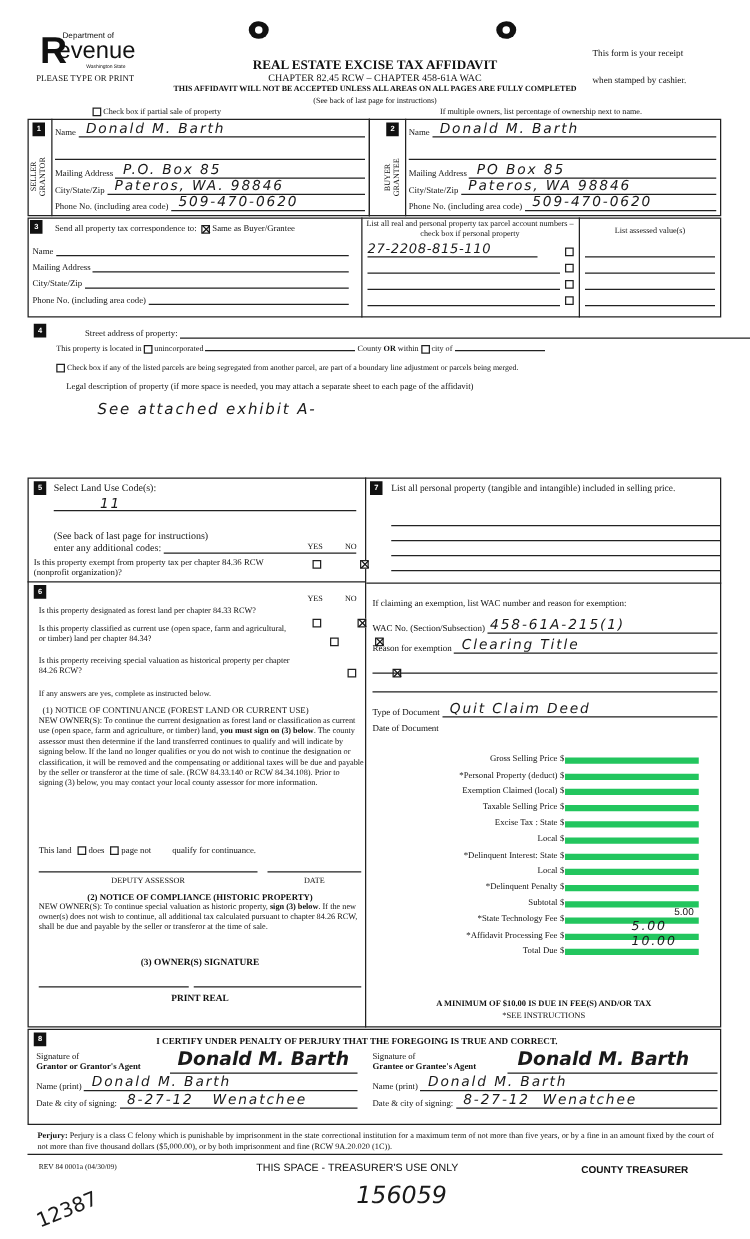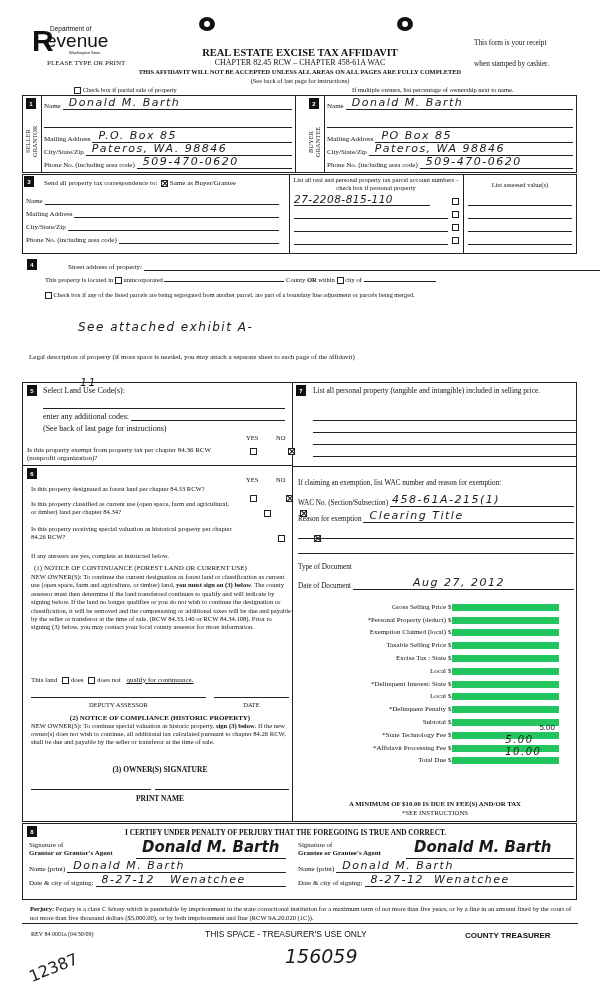--- a/index.html
+++ b/index.html
@@ -16,39 +16,39 @@
   .cb.x::after { transform: rotate(-45deg); }
   .b { font-weight: bold; }
   .vert { writing-mode: vertical-rl; transform: rotate(180deg); font-size: 6.5px; text-align: center; line-height: 7px; }
   .field { display: flex; align-items: flex-end; white-space: nowrap; }
   .field .fv { flex: 1; border-bottom: 1px solid #222; margin-left: 2px; height: 11px; position: relative; }
   .field .fv span { position: absolute; left: 6px; bottom: 0px; font-size: 11px; }
   .hole { position: absolute; width: 16px; height: 14px; border-radius: 50%; background: #111; }
   .hole::after { content:""; position:absolute; left:5px; top:4px; width:6px; height:6px; border-radius:50%; background:#fff; }
   .rowR { display: flex; align-items: flex-end; height: 12.8px; }
   .rowR .lbl { width: 155px; text-align: right; font-size: 7px; padding-right: 2px; }
-  .rowR .val { flex: 1; border-bottom: 7px solid #22c55e; height: 10px; margin-right: 18px; position: relative; }
+  .rowR .val { flex: 1; border-bottom: 5px solid #22c55e; height: 10px; margin-right: 18px; position: relative; }
 </style>
 </head>
 <body>
 
 
 
 
 <div class="hole" style="left:199px;top:17px;"></div>
 <div class="hole" style="left:397px;top:17px;"></div>
 
 
 <div class="abs" style="left:32px;top:26px;width:80px;height:32px;">
   <div class="abs" style="left:0;top:2px;font-size:30px;font-family:'Liberation Sans',sans-serif;font-weight:bold;line-height:26px;">R</div>
   <div class="abs" style="left:18px;top:-1px;font-size:6.5px;font-family:'Liberation Sans',sans-serif;">Department of</div>
   <div class="abs" style="left:14px;top:5px;font-size:19px;font-family:'Liberation Sans',sans-serif;line-height:20px;">evenue</div>
   <div class="abs" style="left:37px;top:24px;font-size:4px;font-family:'Liberation Sans',sans-serif;">Washington State</div>
 </div>
-<div class="abs" style="left:47px;top:59px;font-size:7px;">PLEASE TYPE OR PRINT</div>
+<div class="abs" style="left:29px;top:59px;font-size:7px;">PLEASE TYPE OR PRINT</div>
 
 
 <div class="abs" style="left:155px;top:47px;width:290px;text-align:center;font-size:10.5px;font-weight:bold;">REAL ESTATE EXCISE TAX AFFIDAVIT</div>
 <div class="abs" style="left:155px;top:58px;width:290px;text-align:center;font-size:8px;">CHAPTER 82.45 RCW – CHAPTER 458-61A WAC</div>
 <div class="abs" style="left:60px;top:68px;width:480px;text-align:center;font-size:6.4px;font-weight:bold;">THIS AFFIDAVIT WILL NOT BE ACCEPTED UNLESS ALL AREAS ON ALL PAGES ARE FULLY COMPLETED</div>
 <div class="abs" style="left:155px;top:77px;width:290px;text-align:center;font-size:6.4px;">(See back of last page for instructions)</div>
 <div class="abs" style="left:474px;top:38px;font-size:7.3px;">This form is your receipt</div>
 <div class="abs" style="left:474px;top:59px;font-size:7.3px;">when stamped by cashier.</div>
 
 <div class="abs" style="left:74px;top:86px;font-size:6.5px;">
@@ -207,33 +207,33 @@
   <b>OR</b>
   <span>within</span>
   <span class="cb"></span>
   <span>city of</span>
   <span style="display:inline-block;width:72px;border-bottom:1px solid #222;"></span>
 </div>
 <div class="abs" style="left:45px;top:291px;font-size:6.3px;white-space:nowrap;">
   <span class="cb"></span>
   <span>Check box if any of the listed parcels are being segregated from another parcel, are part of a boundary line adjustment or parcels being merged.</span>
 </div>
-<div class="abs" style="left:29px;top:305px;font-size:7px;white-space:nowrap;margin-top:48px;">Legal description of property (if more space is needed, you may attach a separate sheet to each page of the affidavit)</div>
+<div class="abs" style="left:53px;top:305px;font-size:7px;white-space:nowrap;">Legal description of property (if more space is needed, you may attach a separate sheet to each page of the affidavit)</div>
 <div class="abs hand" style="left:78px;top:320px;font-size:12px;">See attached exhibit A-</div>
 
 
 <div class="abs box" style="left:22px;top:382px;width:555px;height:440px;border-width:1.5px;"></div>
 <div class="abs" style="left:292px;top:382px;width:1px;height:440px;background:#222;"></div>
 
 
 <div class="abs num" style="left:27px;top:385px;">5</div>
 <div class="abs" style="left:43px;top:386px;font-size:8px;">Select Land Use Code(s):</div>
 <div class="abs line" style="left:43px;top:408px;width:242px;"></div>
-<div class="abs hand" style="left:80px;top:376px;font-size:11px;">11</div>
-<div class="abs field" style="left:43px;top:410px;width:242px;font-size:8px;">
+<div class="abs hand" style="left:80px;top:396px;font-size:11px;">11</div>
+<div class="abs field" style="left:43px;top:432px;width:242px;font-size:8px;">
     <span>enter any additional codes:</span>
     <div class="fv"></div>
   </div>
 <div class="abs" style="left:43px;top:424px;font-size:8px;">(See back of last page for instructions)</div>
 <div class="abs" style="left:246px;top:434px;font-size:6.5px;">YES</div>
 <div class="abs" style="left:276px;top:434px;font-size:6.5px;">NO</div>
 <div class="abs" style="left:27px;top:446px;width:200px;font-size:7px;line-height:8px;">Is this property exempt from property tax per chapter 84.36 RCW (nonprofit organization)?</div>
 <span class="abs cb" style="left:250px;top:447px;"></span>
 <span class="abs cb x" style="left:279px;top:447px;"></span>
 
@@ -247,36 +247,36 @@
 <div class="abs" style="left:34px;top:564px;width:258px;font-size:7px;font-weight:normal;">(1) NOTICE OF CONTINUANCE (FOREST LAND OR CURRENT USE)</div>
 <div class="abs" style="left:31px;top:573px;width:260px;font-size:6.6px;line-height:8.4px;">
   <span>NEW OWNER(S): To continue the current designation as forest land or classification as current use (open space, farm and agriculture, or timber) land,</span>
   <b>you must sign on (3) below</b><span>. The county assessor must then determine if the land transferred continues to qualify and will indicate by signing below. If the land no longer qualifies or you do not wish to continue the designation or classification, it will be removed and the compensating or additional taxes will be due and payable by the seller or transferor at the time of sale. (RCW 84.33.140 or RCW 84.34.108). Prior to signing (3) below, you may contact your local county assessor for more information.</span>
 </div>
 <div class="abs" style="left:31px;top:676px;font-size:7px;white-space:nowrap;">
   <span>This land</span>
   <span class="cb" style="margin-left:3px;"></span>
   <span>does</span>
   <span class="cb" style="margin-left:3px;"></span>
-  <span>does not</span>
-  <span style="margin-left:4px;text-decoration:underline;">qualify for continuance.</span>
+  <span>page not</span>
+  <span style="margin-left:15px;">qualify for continuance.</span>
 </div>
 <div class="abs line" style="left:31px;top:697px;width:175px;"></div>
 <div class="abs line" style="left:214px;top:697px;width:75px;"></div>
 <div class="abs" style="left:31px;top:701px;width:175px;text-align:center;font-size:6.5px;">DEPUTY ASSESSOR</div>
 <div class="abs" style="left:214px;top:701px;width:75px;text-align:center;font-size:6.5px;">DATE</div>
 <div class="abs" style="left:31px;top:714px;width:258px;text-align:center;font-size:7px;font-weight:bold;">(2) NOTICE OF COMPLIANCE (HISTORIC PROPERTY)</div>
 <div class="abs" style="left:31px;top:722px;width:260px;font-size:6.6px;line-height:8px;">
   <span>NEW OWNER(S): To continue special valuation as historic property,</span>
   <b>sign (3) below</b><span>. If the new owner(s) does not wish to continue, all additional tax calculated pursuant to chapter 84.26 RCW, shall be due and payable by the seller or transferor at the time of sale.</span>
 </div>
 <div class="abs" style="left:31px;top:765px;width:258px;text-align:center;font-size:7.5px;font-weight:bold;">(3) OWNER(S) SIGNATURE</div>
 <div class="abs line" style="left:31px;top:789px;width:120px;"></div>
 <div class="abs line" style="left:155px;top:789px;width:134px;"></div>
-<div class="abs" style="left:31px;top:794px;width:258px;text-align:center;font-size:7.5px;font-weight:bold;">PRINT NAME</div>
+<div class="abs" style="left:31px;top:794px;width:258px;text-align:center;font-size:7.5px;font-weight:bold;">PRINT REAL</div>
 
 
 <div class="abs num" style="left:296px;top:385px;">7</div>
 <div class="abs" style="left:313px;top:386px;width:260px;font-size:7.5px;line-height:10px;">List all personal property (tangible and intangible) included in selling price.</div>
 <div class="abs line" style="left:313px;top:420px;width:263px;"></div>
 <div class="abs line" style="left:313px;top:432px;width:263px;"></div>
 <div class="abs line" style="left:313px;top:444px;width:263px;"></div>
 <div class="abs line" style="left:313px;top:456px;width:263px;"></div>
 <div class="abs" style="left:293px;top:466px;width:284px;height:1px;background:#222;"></div>
 <div class="abs" style="left:298px;top:479px;font-size:7.2px;white-space:nowrap;text-align:center;">If claiming an exemption, list WAC number and reason for exemption:</div>
@@ -289,26 +289,26 @@
 <div class="abs field" style="left:298px;top:512px;width:276px;font-size:7.2px;">
     <span>Reason for exemption</span>
     <div class="fv">
       <span class="hand">Clearing Title</span>
     </div>
   </div>
 <div class="abs line" style="left:298px;top:538px;width:276px;"></div>
 <div class="abs line" style="left:298px;top:553px;width:276px;"></div>
 <div class="abs field" style="left:298px;top:563px;width:276px;font-size:7.2px;">
     <span>Type of Document</span>
+    <div class="fv">
+      <span class="hand">Quit Claim Deed</span>
+    </div>
   </div>
 <div class="abs field" style="left:298px;top:579px;width:276px;font-size:7.2px;">
     <span>Date of Document</span>
-    <div class="fv">
-      <span class="hand" style="left:60px;">Aug 27, 2012</span>
-    </div>
   </div>
 <div class="abs" id="fee-rows" style="left:293px;top:598px;width:284px;">
     <div class="rowR">
       <span class="lbl">Gross Selling Price</span>
       <span>$</span>
       <span class="val">
         <span class="hand" style="position:absolute;left:50%;bottom:0;font-size:10px;"></span>
       </span>
     </div>
     <div class="rowR">

